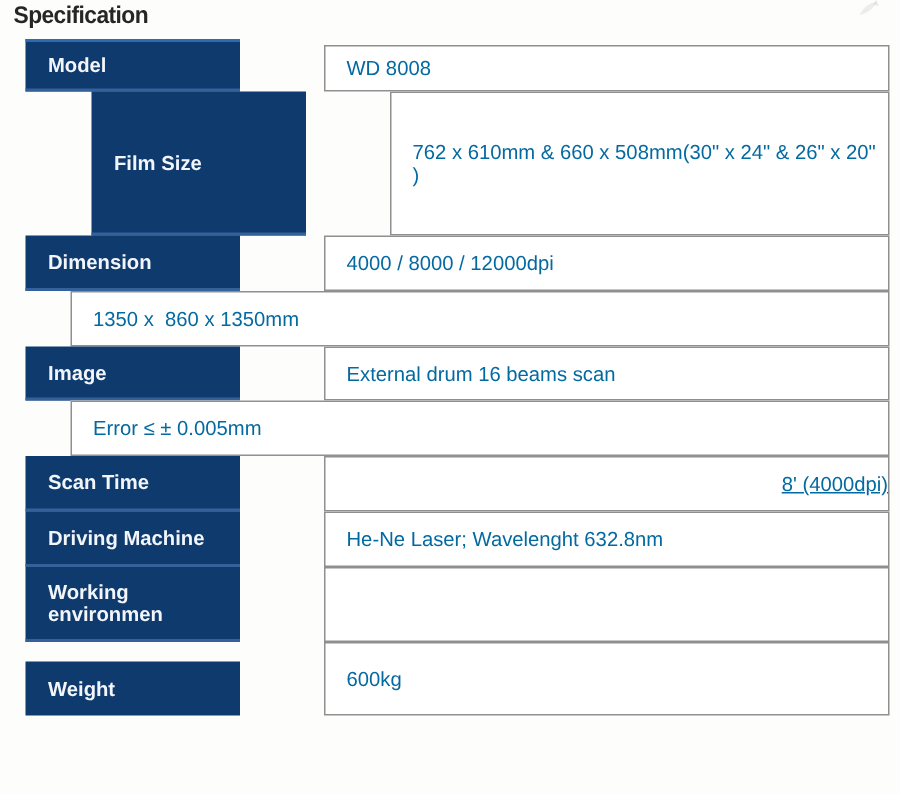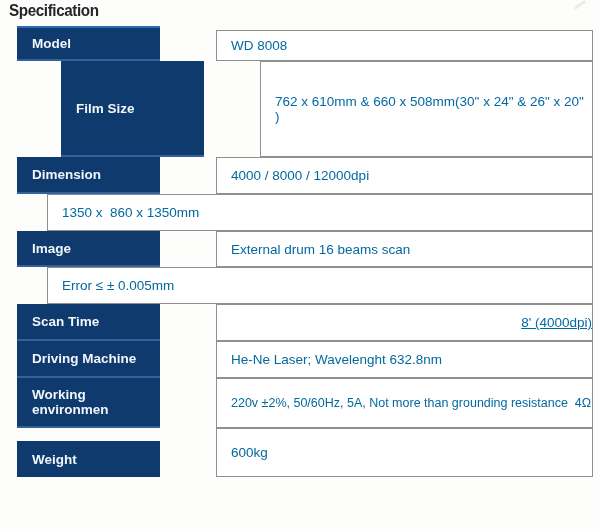--- a/index.html
+++ b/index.html
@@ -134,20 +134,20 @@
       <div class="value-cell indent-sm">8' (4000dpi)</div>
     </div>
     <div class="row" style="height: 37px;">
       <div class="label-cell">Driving Machine</div>
       <div class="col-gap"></div>
       <div class="value-cell">He-Ne Laser; Wavelenght 632.8nm</div>
     </div>
     <div class="row" style="height: 50px;">
       <div class="label-cell">Working environmen</div>
       <div class="col-gap"></div>
-      <div class="value-cell"><div class="value-line">220v ±2%, 50/60Hz, 5A, Not more than grounding resistance  4Ω</div></div>
+      <div class="value-cell"></div>
     </div>
     <div class="row" style="height: 49px;">
       <div class="label-cell">Weight</div>
       <div class="col-gap"></div>
       <div class="value-cell">600kg</div>
     </div>
   </div>
 
 </body></html>

